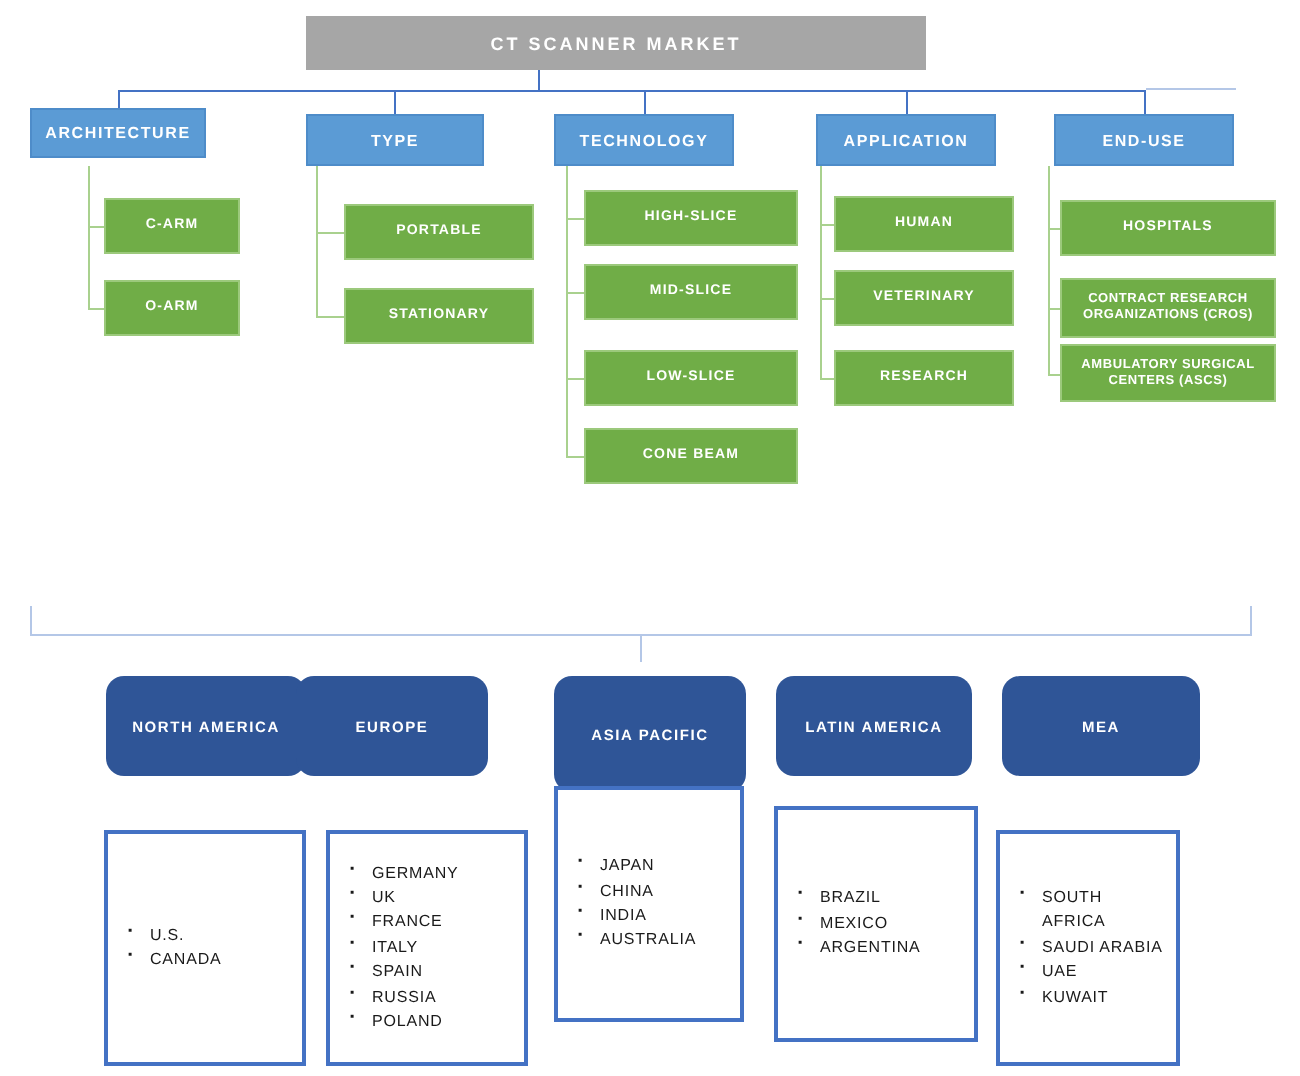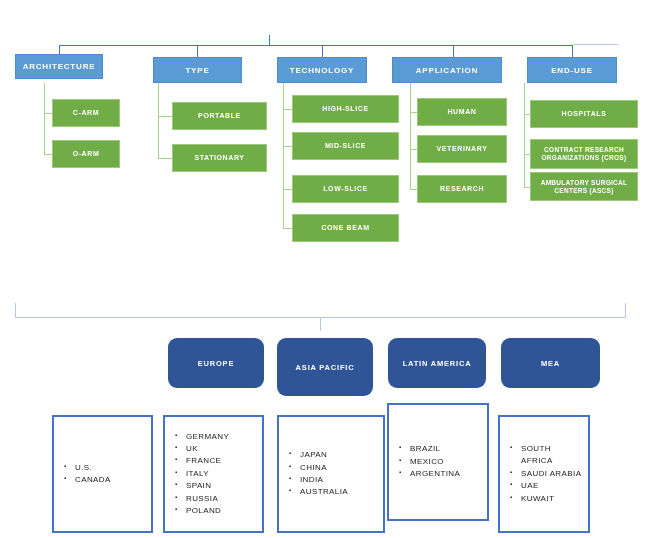--- a/index.html
+++ b/index.html
@@ -63,20 +63,23 @@
   .country-box li::before {
     content: "▪"; position: absolute; left: 0; top: 0;
     font-size: 6px; color: #1a1a1a;
   }
 </style>
 </head>
 <body>
 
 <div class="canvas">
 
+  <div class="abs root-box" style="left:153px;top:8px;width:310px;height:27px">
+    <span>CT SCANNER MARKET</span>
+  </div>
 
   <div class="abs line-b" style="left:269px;top:35px;width:1px;height:10px"></div>
   <div class="abs line-b" style="left:59px;top:45px;width:514px;height:1px"></div>
   <div class="abs line-l" style="left:573px;top:44px;width:45px;height:1px"></div>
   <div class="abs line-b" style="left:59px;top:45px;width:1px;height:13px"></div>
   <div class="abs line-b" style="left:197px;top:45px;width:1px;height:12px"></div>
   <div class="abs line-b" style="left:322px;top:45px;width:1px;height:12px"></div>
   <div class="abs line-b" style="left:453px;top:45px;width:1px;height:12px"></div>
   <div class="abs line-b" style="left:572px;top:45px;width:1px;height:12px"></div>
 
@@ -120,21 +123,21 @@
   <div class="abs node-box" style="left:292px;top:132px;width:107px;height:28px">
     <span>MID-SLICE</span>
   </div>
   <div class="abs node-box" style="left:292px;top:175px;width:107px;height:28px">
     <span>LOW-SLICE</span>
   </div>
   <div class="abs node-box" style="left:292px;top:214px;width:107px;height:28px">
     <span>CONE BEAM</span>
   </div>
 
-  <div class="abs seg-box" style="left:392px;top:57px;width:110px;height:26px">
+  <div class="abs seg-box" style="left:408px;top:57px;width:90px;height:26px">
     <span>APPLICATION</span>
   </div>
   <div class="abs line-g" style="left:410px;top:83px;width:1px;height:106px"></div>
   <div class="abs line-g" style="left:410px;top:112px;width:7px;height:1px"></div>
   <div class="abs line-g" style="left:410px;top:149px;width:7px;height:1px"></div>
   <div class="abs line-g" style="left:410px;top:189px;width:7px;height:1px"></div>
   <div class="abs node-box" style="left:417px;top:98px;width:90px;height:28px">
     <span>HUMAN</span>
   </div>
   <div class="abs node-box" style="left:417px;top:135px;width:90px;height:28px">
@@ -159,21 +162,24 @@
   </div>
   <div class="abs node-box small" style="left:530px;top:172px;width:108px;height:29px">
     <span>AMBULATORY SURGICAL CENTERS (ASCS)</span>
   </div>
 
   <div class="abs line-l" style="left:15px;top:303px;width:1px;height:14px"></div>
   <div class="abs line-l" style="left:15px;top:317px;width:611px;height:1px"></div>
   <div class="abs line-l" style="left:625px;top:303px;width:1px;height:14px"></div>
   <div class="abs line-l" style="left:320px;top:317px;width:1px;height:14px"></div>
 
-  <div class="abs region-box" style="left:168px;top:338px;width:96px;height:50px">
+  <div class="abs region-box" style="left:53px;top:338px;width:100px;height:50px">
+    <span>NORTH AMERICA</span>
+  </div>
+  <div class="abs region-box" style="left:148px;top:338px;width:96px;height:50px">
     <span>EUROPE</span>
   </div>
   <div class="abs region-box" style="left:277px;top:338px;width:96px;height:58px">
     <span>ASIA PACIFIC</span>
   </div>
   <div class="abs region-box" style="left:388px;top:338px;width:98px;height:50px">
     <span>LATIN AMERICA</span>
   </div>
   <div class="abs region-box" style="left:501px;top:338px;width:99px;height:50px">
     <span>MEA</span>
@@ -189,21 +195,21 @@
     <ul>
       <li>GERMANY</li>
       <li>UK</li>
       <li>FRANCE</li>
       <li>ITALY</li>
       <li>SPAIN</li>
       <li>RUSSIA</li>
       <li>POLAND</li>
     </ul>
   </div>
-  <div class="abs country-box" style="left:277px;top:415px;width:108px;height:118px">
+  <div class="abs country-box" style="left:277px;top:393px;width:95px;height:118px">
     <ul>
       <li>JAPAN</li>
       <li>CHINA</li>
       <li>INDIA</li>
       <li>AUSTRALIA</li>
     </ul>
   </div>
   <div class="abs country-box" style="left:387px;top:403px;width:102px;height:118px">
     <ul>
       <li>BRAZIL</li>

